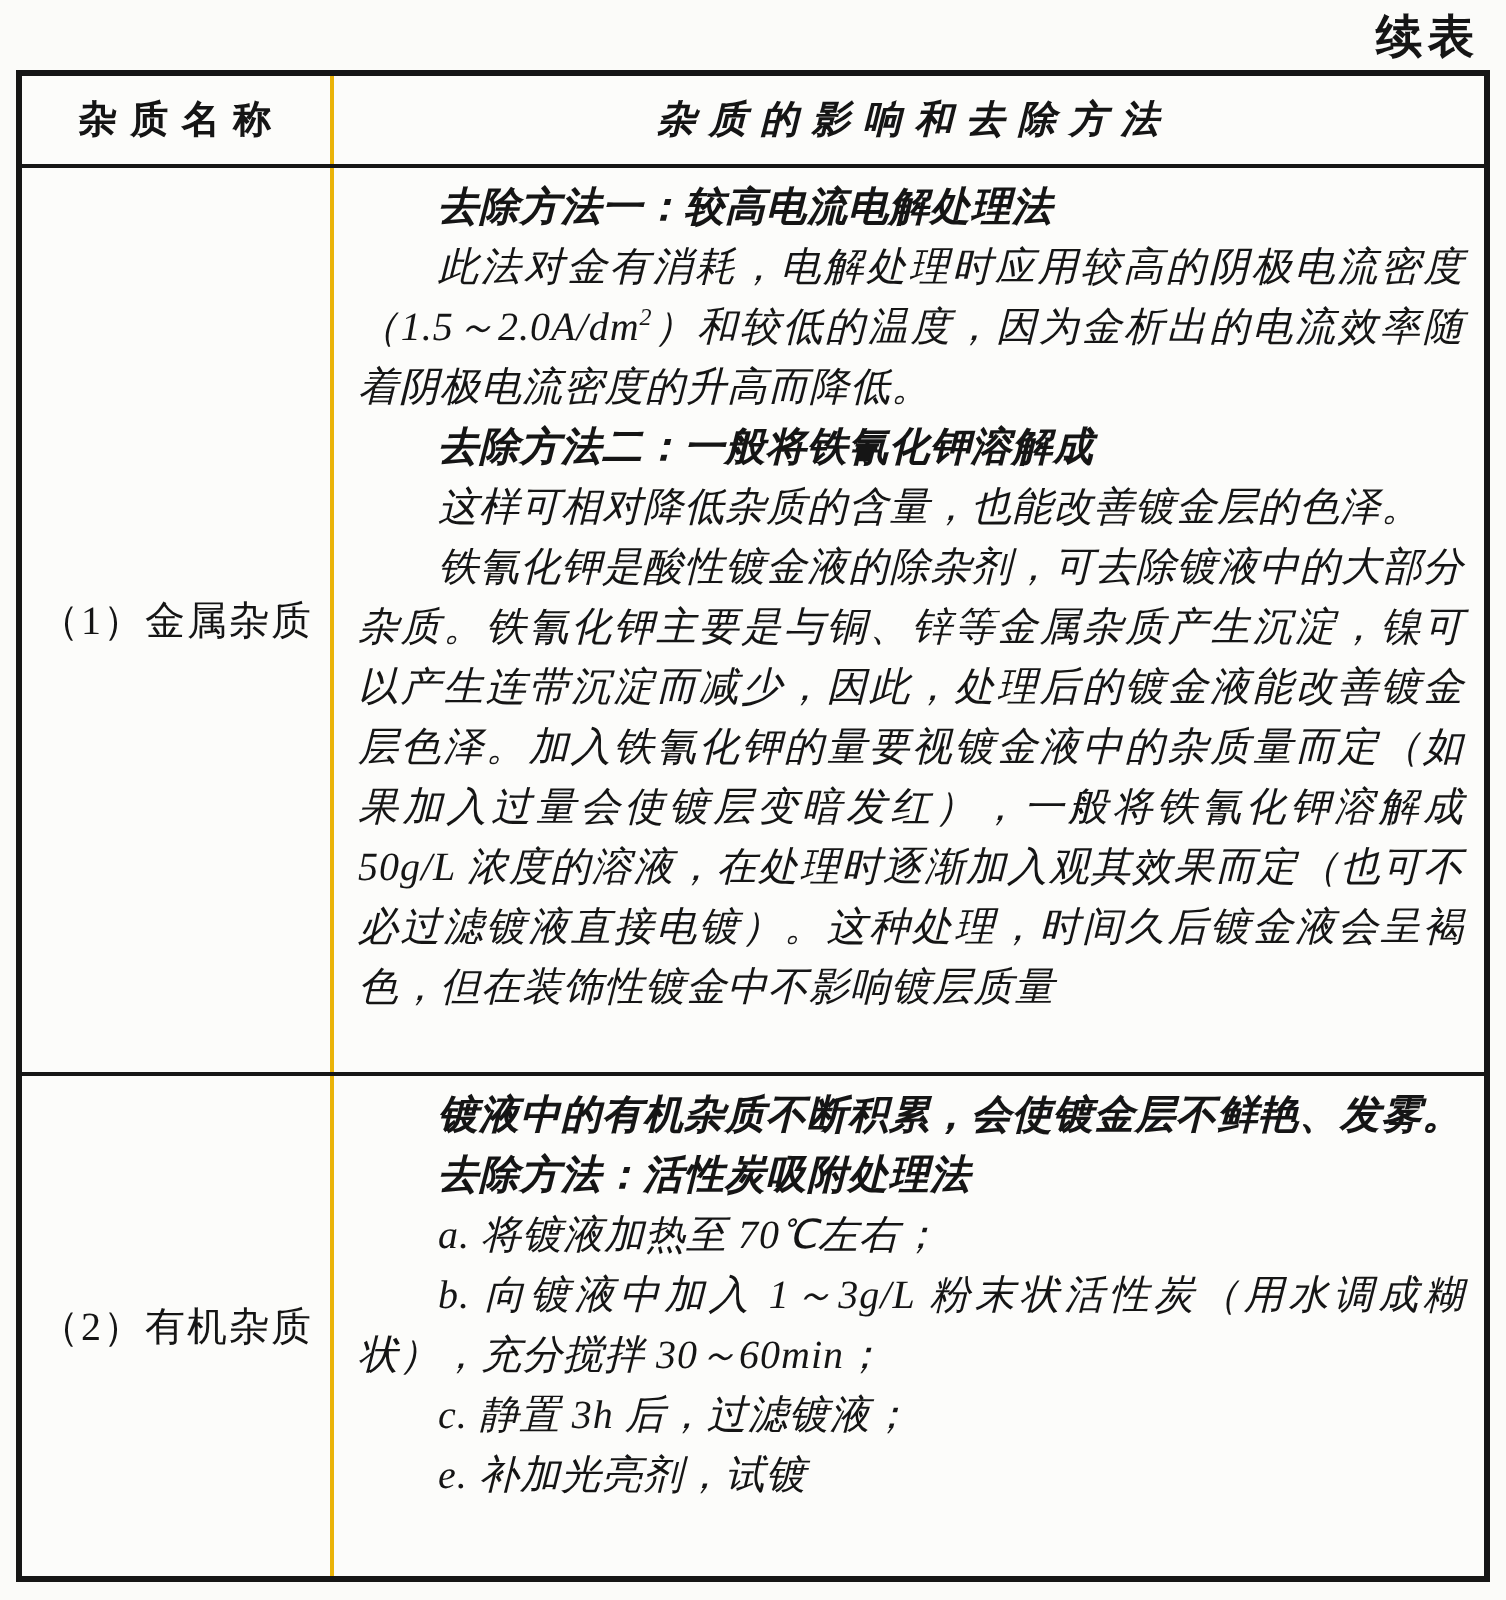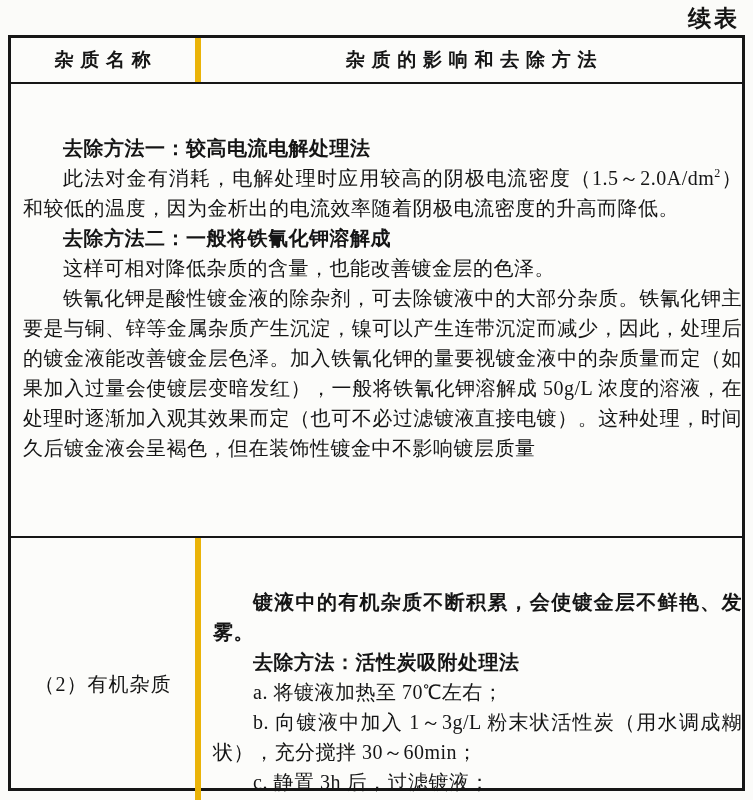--- a/index.html
+++ b/index.html
@@ -50,52 +50,52 @@
     border-bottom: 2px solid #161616;
   }
   .t-row.r1 {
     height: 454px;
     border-bottom: 2px solid #161616;
   }
   .t-row.r2 {
     flex: 1;
   }
   .cell-left {
-    width: 190px;
+    width: 156px;
     flex: none;
-    border-right: 6px solid #eab308;
+    border-right: 2px solid #eab308;
     box-sizing: border-box;
     display: flex;
     align-items: center;
     justify-content: center;
     font-size: 20px;
     letter-spacing: 1px;
   }
   .cell-right {
     flex: 1;
     box-sizing: border-box;
     display: flex;
     align-items: center;
     justify-content: center;
+    font-style: italic;
   }
   .header .cell-left,
   .header .cell-right {
     font-weight: bold;
     font-size: 19px;
     letter-spacing: 1px;
   }
   .cell-content {
     flex: 1;
     align-self: flex-start;
-    padding: 5px 0 4px 12px;
+    padding: 5px 10px 4px 12px;
     font-size: 20px;
     line-height: 30px;
     text-align: justify;
     letter-spacing: 0.5px;
-    margin-top: 44px;
   }
   .para {
     text-indent: 2em;
     margin: 0;
   }
   .para.bold {
     font-weight: bold;
     font-family: "Liberation Sans", sans-serif;
   }
   .para sup {
@@ -111,20 +111,21 @@
   <div class="continued-label">续表</div>
 
   <div class="imp-table">
 
     <div class="t-row header">
       <div class="cell-left">杂 质 名 称</div>
       <div class="cell-right">杂 质 的 影 响 和 去 除 方 法</div>
     </div>
 
     <div class="t-row r1">
+      <div class="cell-left">（1）金属杂质</div>
       <div class="cell-right">
         <div class="cell-content">
             <div class="para bold"><span>去除方法一：较高电流电解处理法</span></div>
             <div class="para"><span>此法对金有消耗，电解处理时应用较高的阴极电流密度（1.5～2.0A/dm</span><sup>2</sup><span>）和较低的温度，因为金析出的电流效率随着阴极电流密度的升高而降低。</span></div>
             <div class="para bold"><span>去除方法二：一般将铁氰化钾溶解成</span></div>
             <div class="para"><span>这样可相对降低杂质的含量，也能改善镀金层的色泽。</span></div>
             <div class="para"><span>铁氰化钾是酸性镀金液的除杂剂，可去除镀液中的大部分杂质。铁氰化钾主要是与铜、锌等金属杂质产生沉淀，镍可以产生连带沉淀而减少，因此，处理后的镀金液能改善镀金层色泽。加入铁氰化钾的量要视镀金液中的杂质量而定（如果加入过量会使镀层变暗发红），一般将铁氰化钾溶解成 50g/L 浓度的溶液，在处理时逐渐加入观其效果而定（也可不必过滤镀液直接电镀）。这种处理，时间久后镀金液会呈褐色，但在装饰性镀金中不影响镀层质量</span></div>
           </div>
       </div>
     </div>

